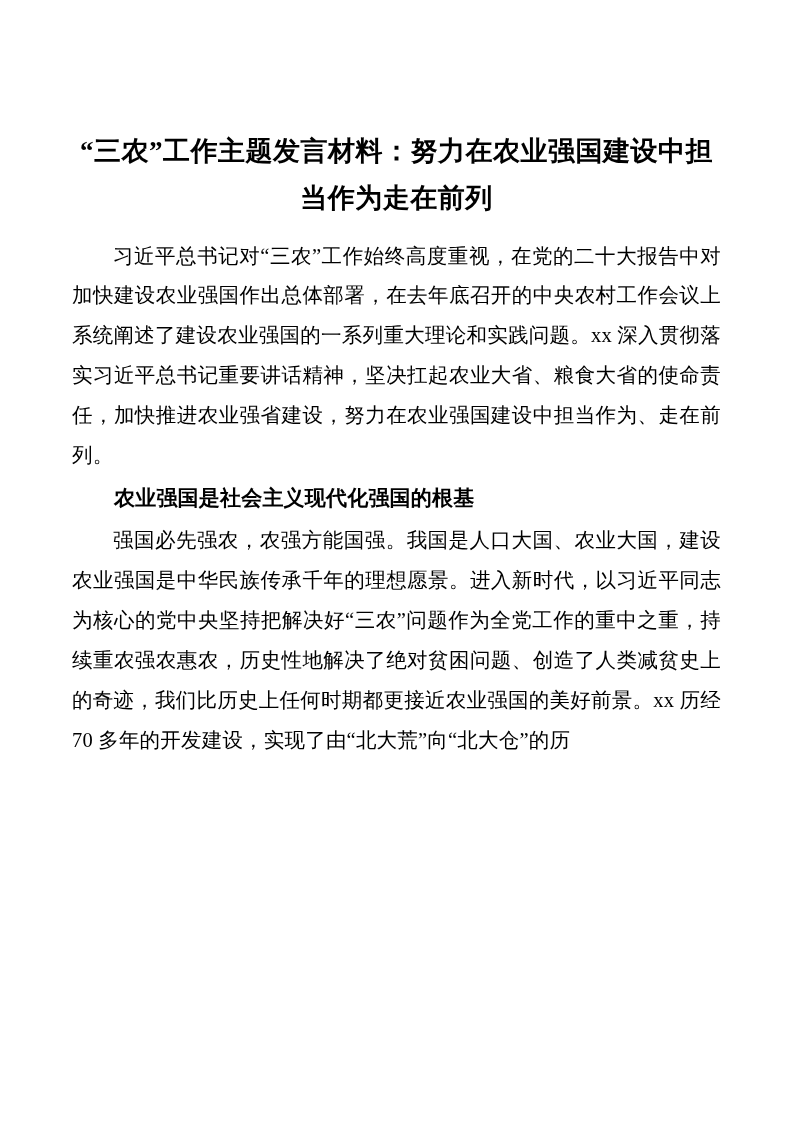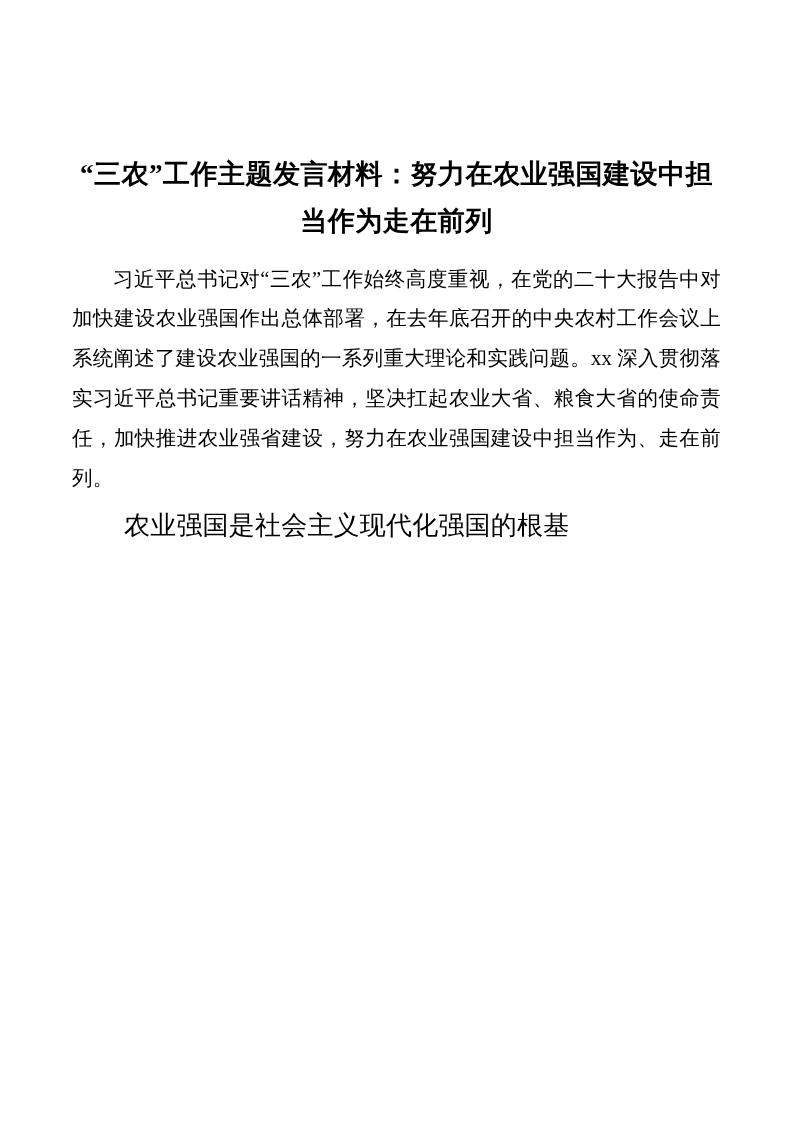--- a/index.html
+++ b/index.html
@@ -13,55 +13,55 @@
     font-family: "Liberation Serif", "DejaVu Serif", serif;
     color: #000000;
     overflow: hidden;
   }
   .page {
     box-sizing: border-box;
     width: 793px;
     height: 847px;
     padding: 128px 72px 40px 72px;
     background: #ffffff;
-    margin-top: 23px;
   }
   .doc-title {
     font-size: 27px;
     font-weight: bold;
     line-height: 1.75;
     text-align: center;
     letter-spacing: 0.5px;
     margin: 0 0 14px 0;
     padding: 0 6px;
   }
   .para {
     font-size: 20.5px;
     line-height: 1.95;
     text-align: justify;
     text-justify: inter-ideograph;
     margin: 0 0 2px 0;
     text-indent: 2em;
     letter-spacing: 0.2px;
   }
   .subheading {
-    font-size: 26px;
-    font-weight: normal;
+    font-size: 21px;
+    font-weight: bold;
     line-height: 1.95;
     margin: 2px 0 2px 0;
     text-indent: 2em;
     letter-spacing: 0.2px;
   }
 </style>
 </head>
 <body>
 
 <div class="page">
 
   <h1 class="doc-title">“三农”工作主题发言材料：努力在农业强国建设中担当作为走在前列</h1>
 
   <p class="para">习近平总书记对“三农”工作始终高度重视，在党的二十大报告中对加快建设农业强国作出总体部署，在去年底召开的中央农村工作会议上系统阐述了建设农业强国的一系列重大理论和实践问题。xx 深入贯彻落实习近平总书记重要讲话精神，坚决扛起农业大省、粮食大省的使命责任，加快推进农业强省建设，努力在农业强国建设中担当作为、走在前列。</p>
 
   <p class="subheading">农业强国是社会主义现代化强国的根基</p>
 
 
+  <p class="para">强国必先强农，农强方能国强。我国是人口大国、农业大国，建设农业强国是中华民族传承千年的理想愿景。进入新时代，以习近平同志为核心的党中央坚持把解决好“三农”问题作为全党工作的重中之重，持续重农强农惠农，历史性地解决了绝对贫困问题、创造了人类减贫史上的奇迹，我们比历史上任何时期都更接近农业强国的美好前景。xx 历经 70 多年的开发建设，实现了由“北大荒”向“北大仓”的历</p>
 
 </div>
 
 </body></html>

